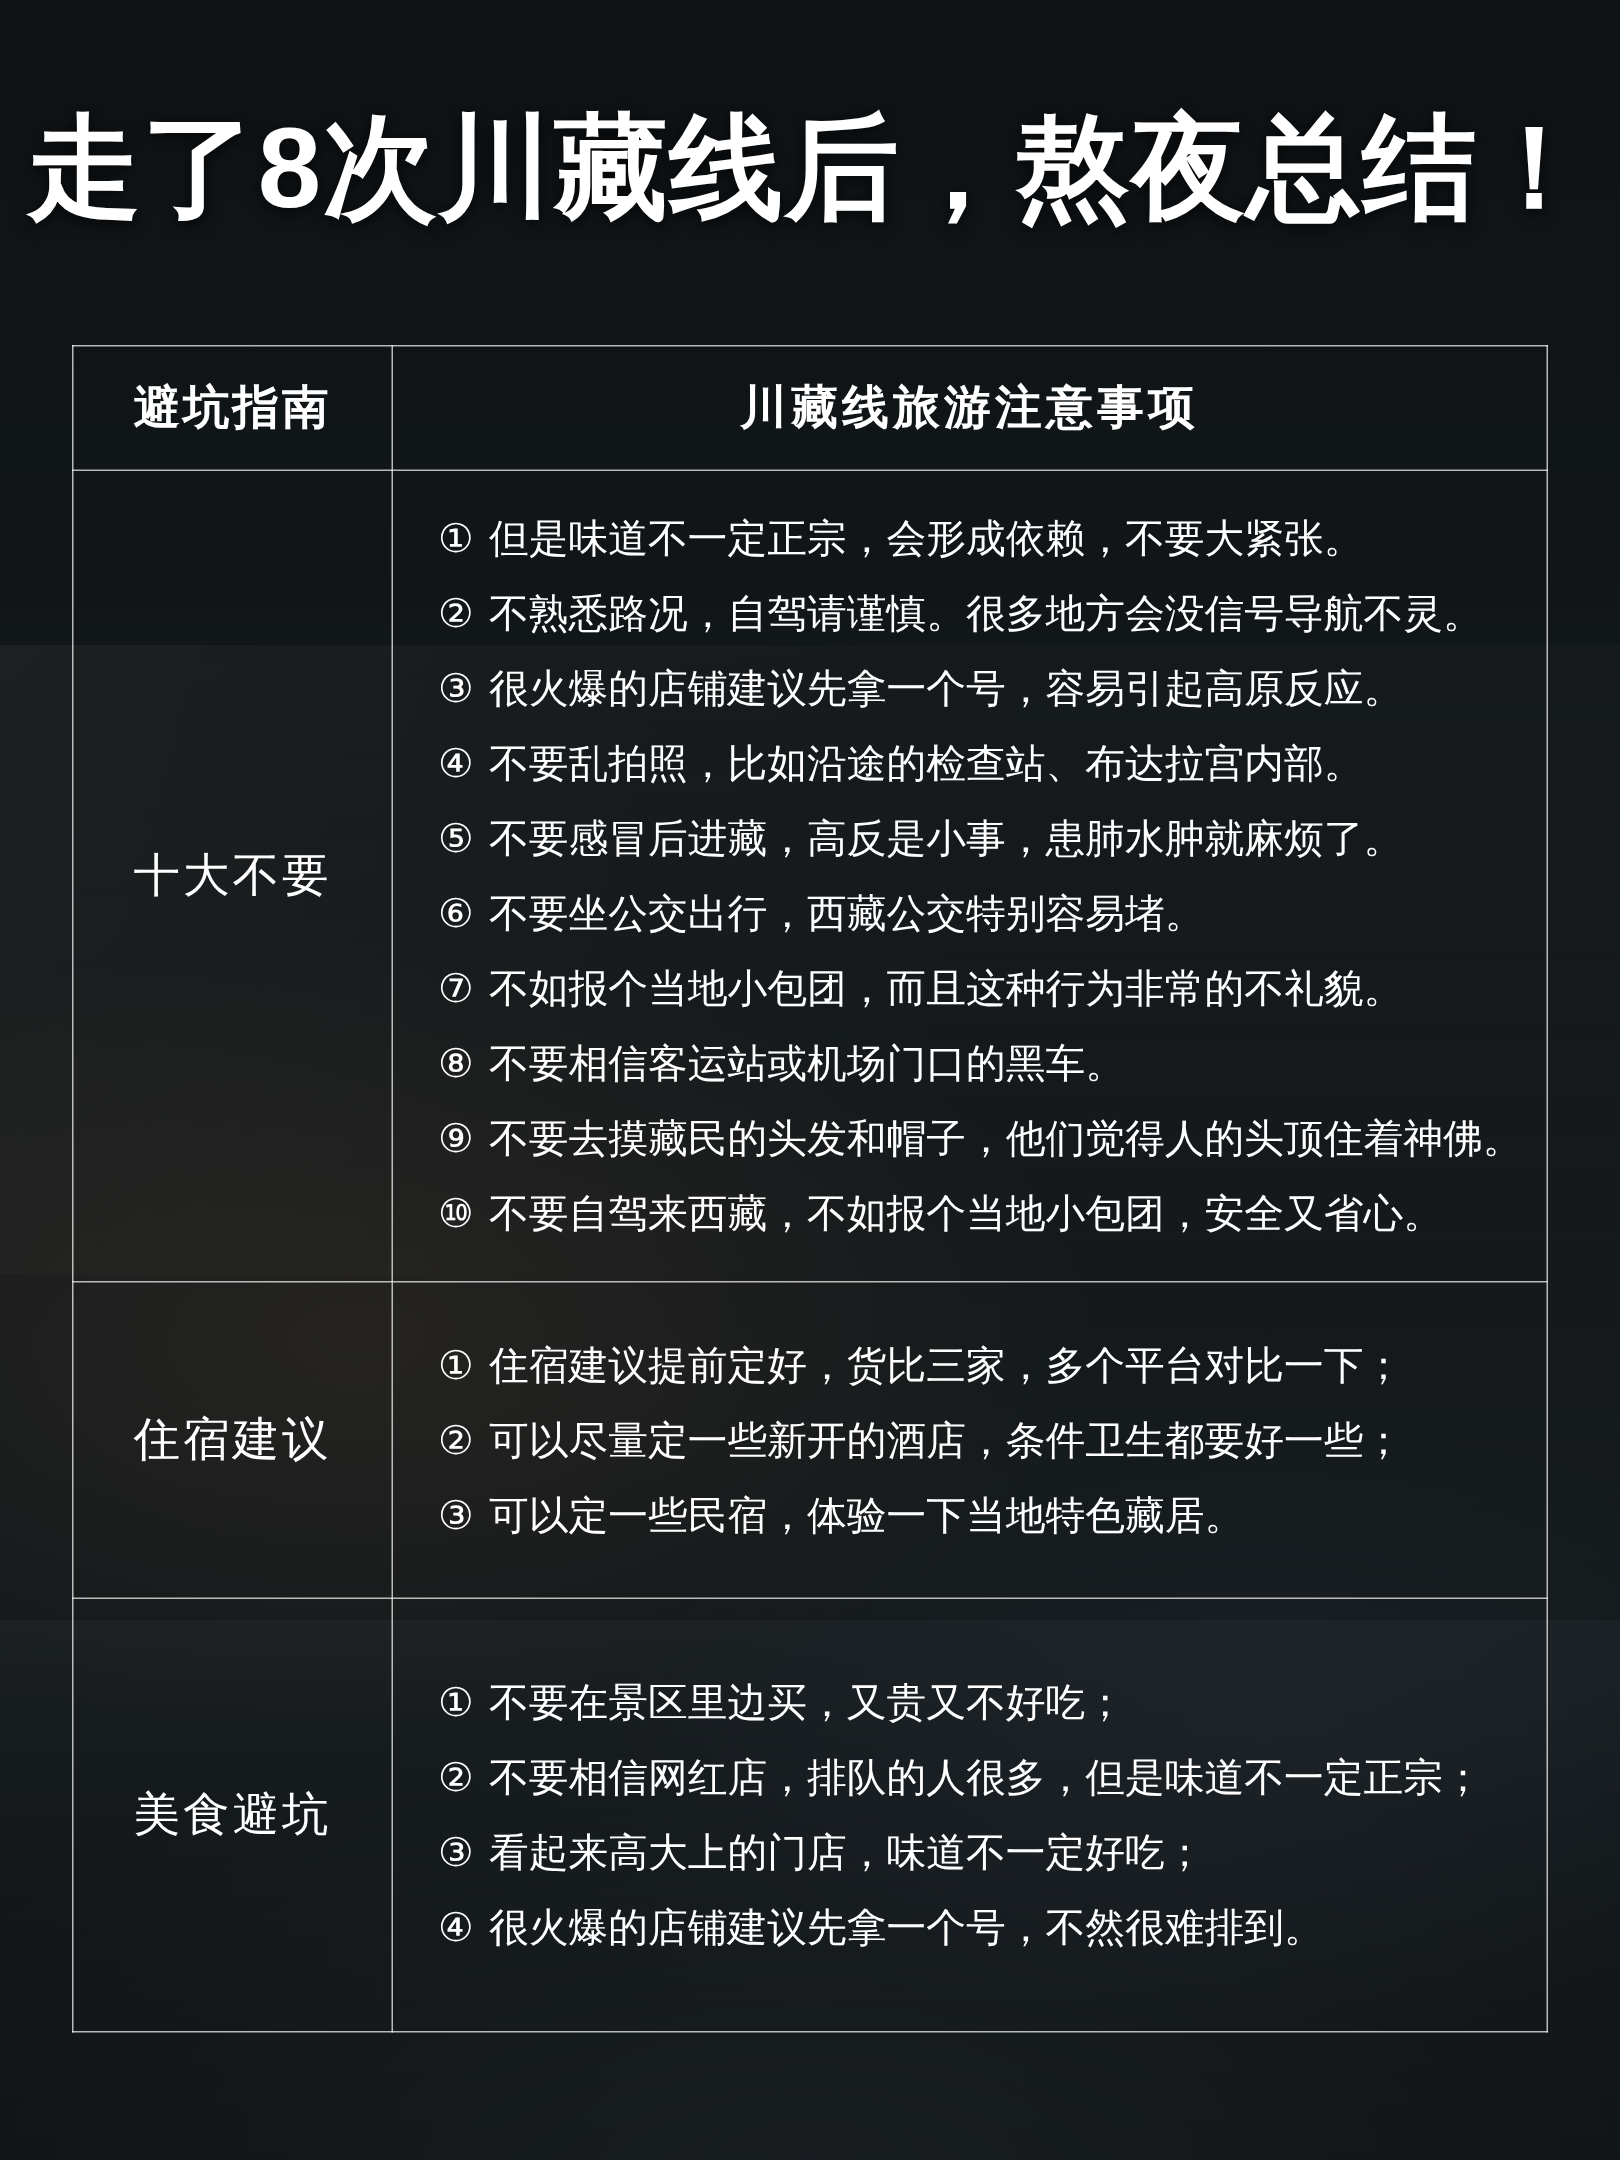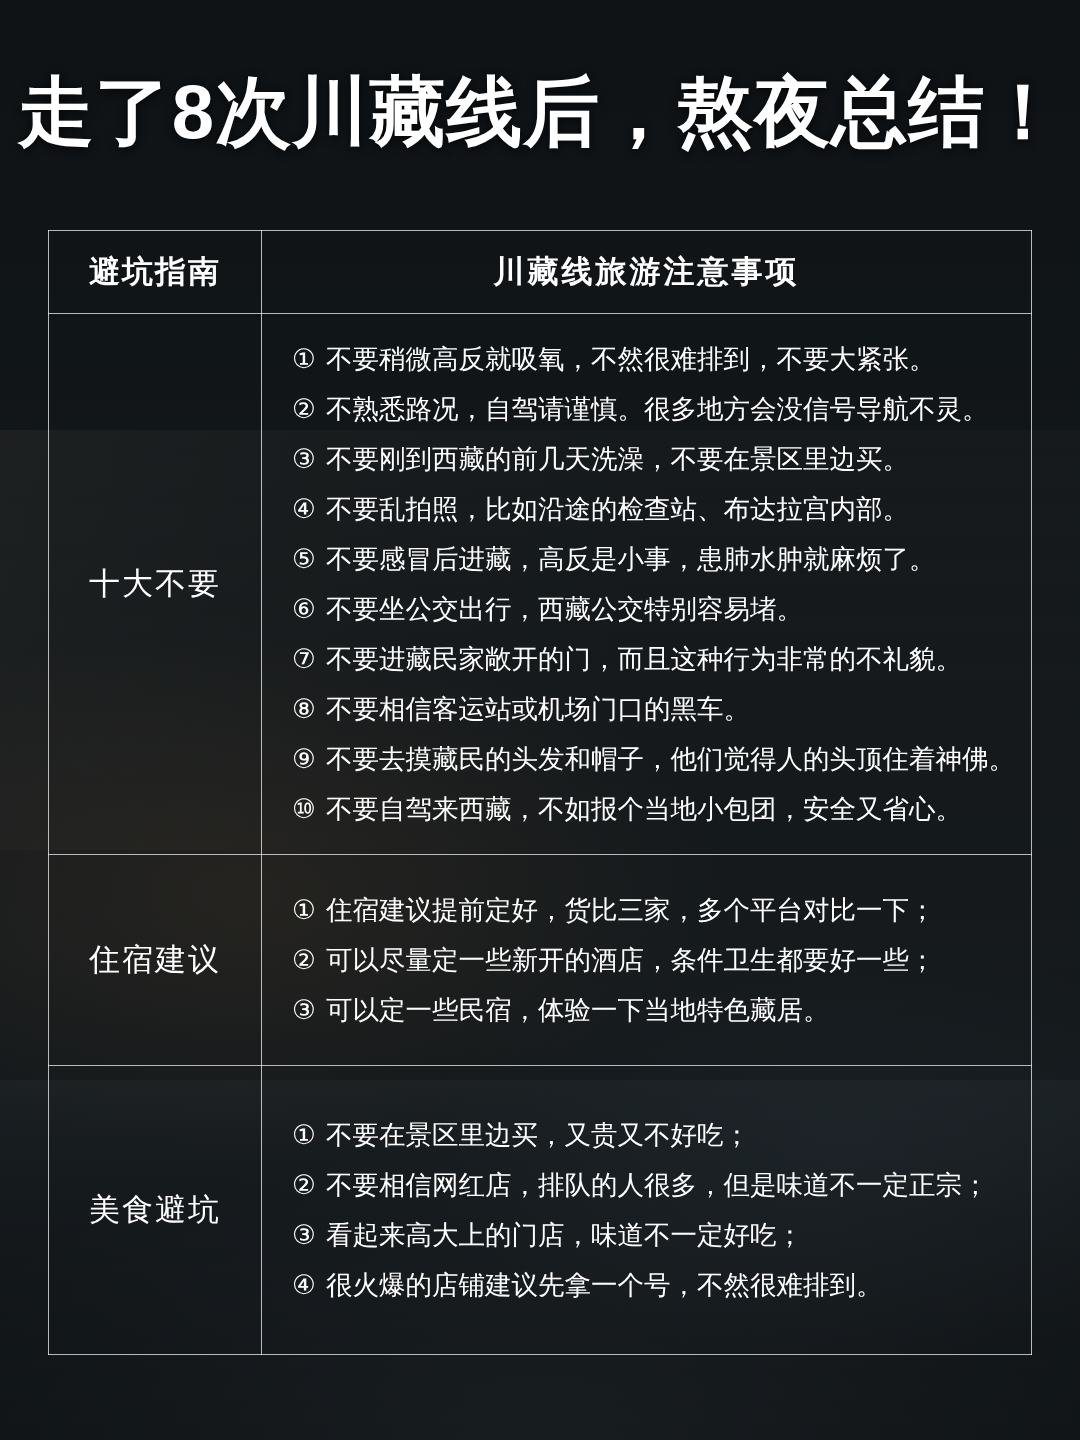--- a/index.html
+++ b/index.html
@@ -158,27 +158,27 @@
           <tr>
         <td class="col-label head-cell">避坑指南</td>
         <td class="head-cell wide">川藏线旅游注意事项</td>
       </tr>
 
       <tr class="block-a">
         <td class="col-label row-label">十大不要</td>
         <td>
           <div class="cell-body">
             <ul>
-              <li><span class="marker">①</span><span>不要稍微高反就吸氧，不然很难排到，不要大紧张。</span></li>
+              <li><span class="marker">①</span><span>但是味道不一定正宗，会形成依赖，不要大紧张。</span></li>
               <li><span class="marker">②</span><span>不熟悉路况，自驾请谨慎。很多地方会没信号导航不灵。</span></li>
-              <li><span class="marker">③</span><span>不要刚到西藏的前几天洗澡，不要在景区里边买。</span></li>
+              <li><span class="marker">③</span><span>很火爆的店铺建议先拿一个号，容易引起高原反应。</span></li>
               <li><span class="marker">④</span><span>不要乱拍照，比如沿途的检查站、布达拉宫内部。</span></li>
               <li><span class="marker">⑤</span><span>不要感冒后进藏，高反是小事，患肺水肿就麻烦了。</span></li>
               <li><span class="marker">⑥</span><span>不要坐公交出行，西藏公交特别容易堵。</span></li>
-              <li><span class="marker">⑦</span><span>不要进藏民家敞开的门，而且这种行为非常的不礼貌。</span></li>
+              <li><span class="marker">⑦</span><span>不如报个当地小包团，而且这种行为非常的不礼貌。</span></li>
               <li><span class="marker">⑧</span><span>不要相信客运站或机场门口的黑车。</span></li>
               <li><span class="marker">⑨</span><span>不要去摸藏民的头发和帽子，他们觉得人的头顶住着神佛。</span></li>
               <li><span class="marker">⑩</span><span>不要自驾来西藏，不如报个当地小包团，安全又省心。</span></li>
             </ul>
           </div>
         </td>
       </tr>
 
       <tr class="block-b">
         <td class="col-label row-label">住宿建议</td>

